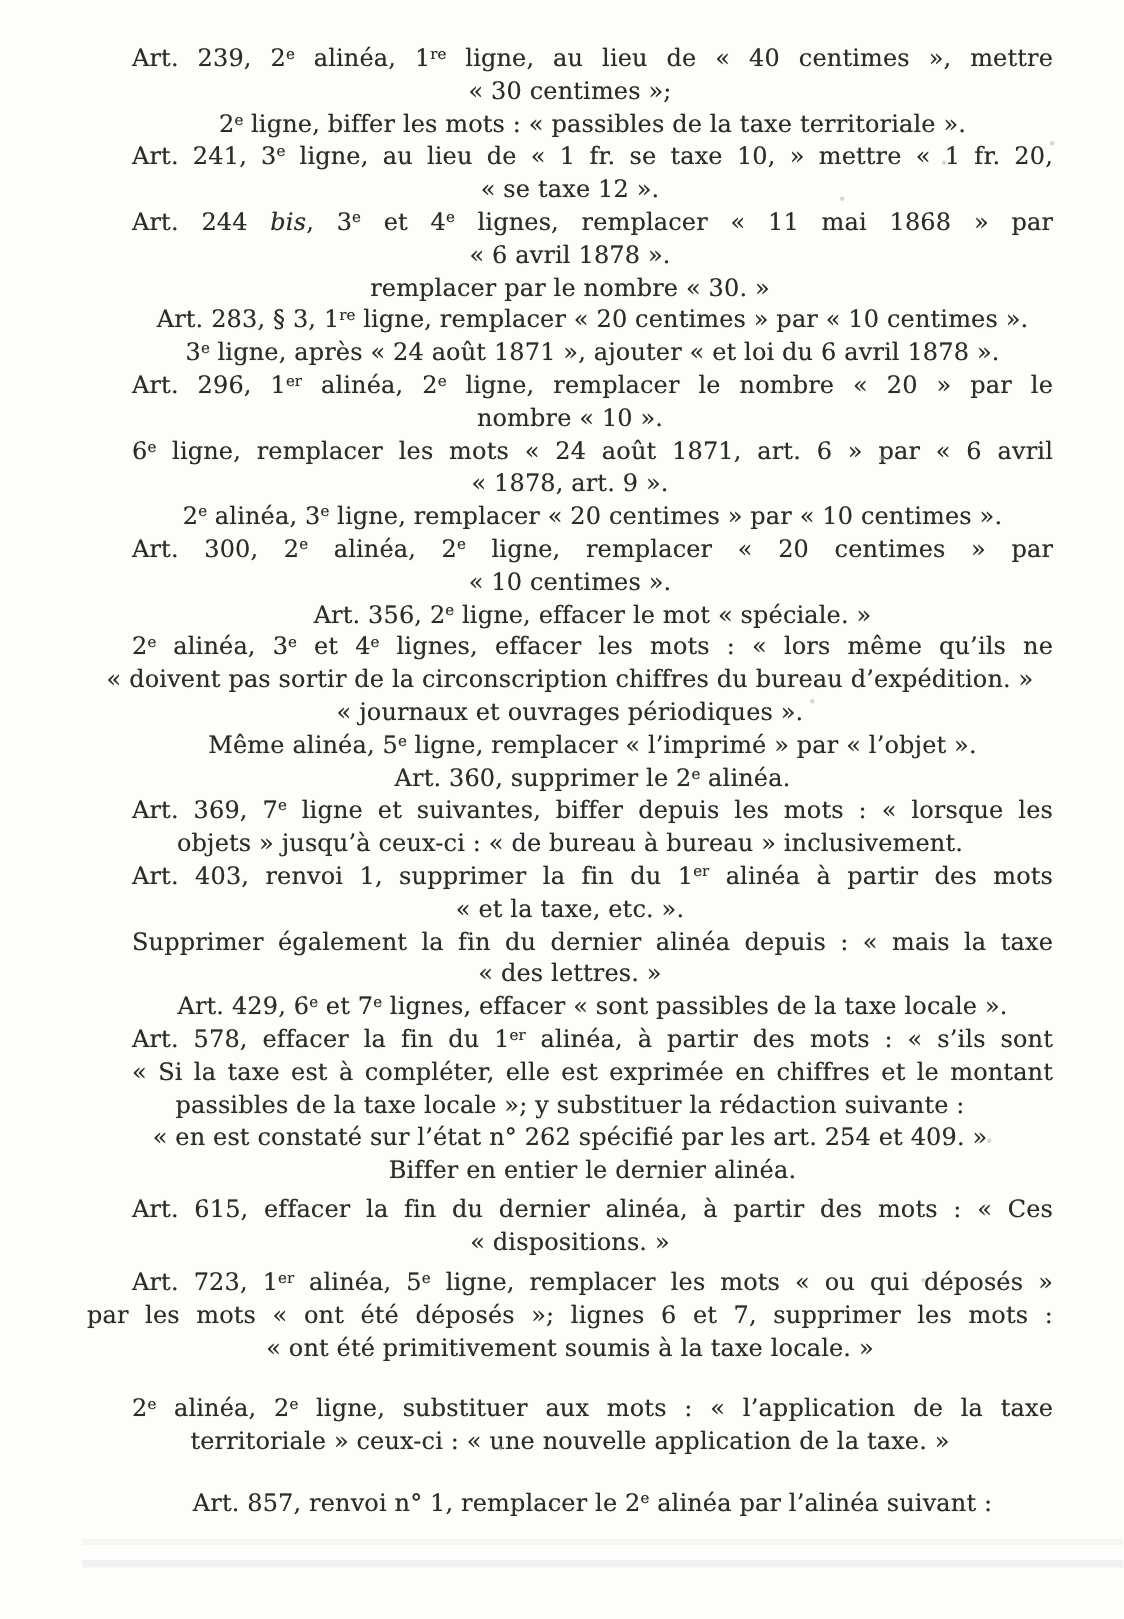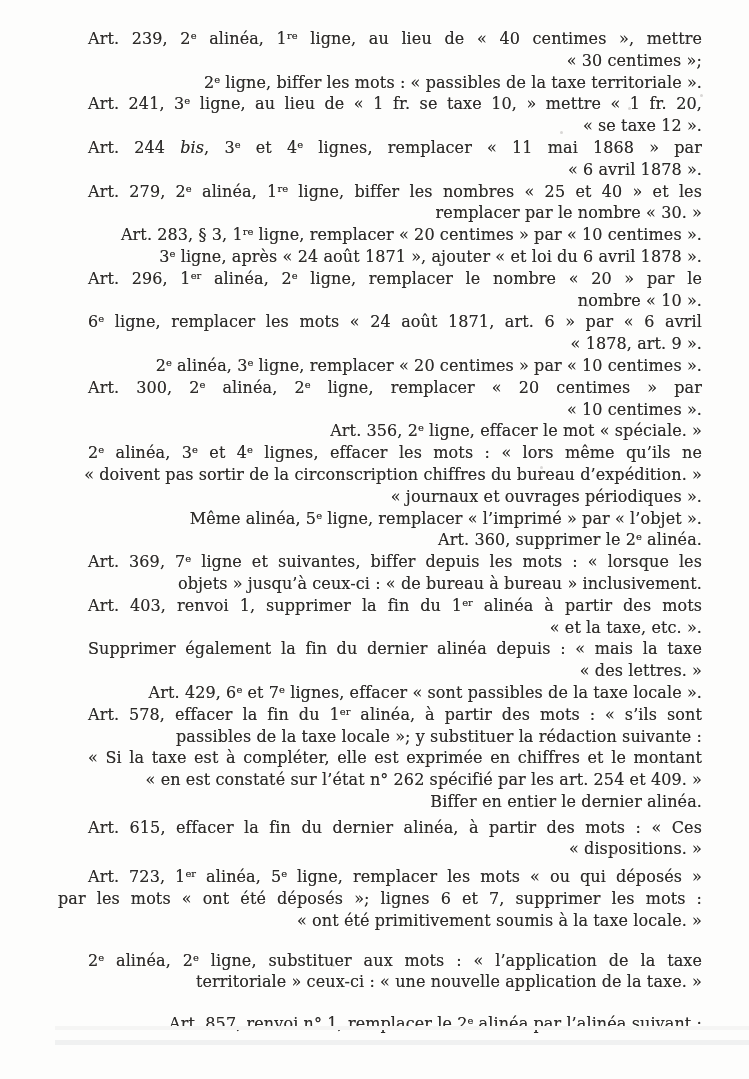--- a/index.html
+++ b/index.html
@@ -25,21 +25,21 @@
     left: 58px;
     right: 47px;
     top: 28px;
   }
   .line {
     font-size: 16px;
     line-height: 21.8px;
     height: 21.8px;
     white-space: nowrap;
     letter-spacing: 0.1px;
-    text-align: right;
+    text-align: center;
     color: #2d2b29;
     text-shadow: 0 0 0.5px rgba(45,43,41,0.55);
   }
   .line.fill {
     white-space: normal;
     text-align: justify;
     text-align-last: justify;
   }
   .line.indent {
     padding-left: 30px;
@@ -79,21 +79,20 @@
 
 <div class="page">
   <div class="text-block">
       <div class="line indent fill">Art. 239, 2<sup>e</sup> alinéa, 1<sup>re</sup> ligne, au lieu de « 40 centimes », mettre</div>
       <div class="line">« 30 centimes »;</div>
       <div class="line indent">2<sup>e</sup> ligne, biffer les mots : « passibles de la taxe territoriale ».</div>
       <div class="line indent fill">Art. 241, 3<sup>e</sup> ligne, au lieu de « 1 fr. se taxe 10, » mettre « 1 fr. 20,</div>
       <div class="line">« se taxe 12 ».</div>
       <div class="line indent fill">Art. 244 <em>bis</em>, 3<sup>e</sup> et 4<sup>e</sup> lignes, remplacer « 11 mai 1868 » par</div>
       <div class="line">« 6 avril 1878 ».</div>
-      <div class="line indent fill">Art. 279, 2<sup>e</sup> alinéa, 1<sup>re</sup> ligne, biffer les nombres « 25 et 40 » et les</div>
       <div class="line">remplacer par le nombre « 30. »</div>
       <div class="line indent">Art. 283, § 3, 1<sup>re</sup> ligne, remplacer « 20 centimes » par « 10 centimes ».</div>
       <div class="line indent">3<sup>e</sup> ligne, après « 24 août 1871 », ajouter « et loi du 6 avril 1878 ».</div>
       <div class="line indent fill">Art. 296, 1<sup>er</sup> alinéa, 2<sup>e</sup> ligne, remplacer le nombre « 20 » par le</div>
       <div class="line">nombre « 10 ».</div>
       <div class="line indent fill">6<sup>e</sup> ligne, remplacer les mots « 24 août 1871, art. 6 » par « 6 avril</div>
       <div class="line">« 1878, art. 9 ».</div>
       <div class="line indent">2<sup>e</sup> alinéa, 3<sup>e</sup> ligne, remplacer « 20 centimes » par « 10 centimes ».</div>
       <div class="line indent fill">Art. 300, 2<sup>e</sup> alinéa, 2<sup>e</sup> ligne, remplacer « 20 centimes » par</div>
       <div class="line">« 10 centimes ».</div>
@@ -104,22 +103,22 @@
       <div class="line indent">Même alinéa, 5<sup>e</sup> ligne, remplacer « l’imprimé » par « l’objet ».</div>
       <div class="line indent">Art. 360, supprimer le 2<sup>e</sup> alinéa.</div>
       <div class="line indent fill">Art. 369, 7<sup>e</sup> ligne et suivantes, biffer depuis les mots : « lorsque les</div>
       <div class="line">objets » jusqu’à ceux-ci : « de bureau à bureau » inclusivement.</div>
       <div class="line indent fill">Art. 403, renvoi 1, supprimer la fin du 1<sup>er</sup> alinéa à partir des mots</div>
       <div class="line">« et la taxe, etc. ».</div>
       <div class="line indent fill">Supprimer également la fin du dernier alinéa depuis : « mais la taxe</div>
       <div class="line">« des lettres. »</div>
       <div class="line indent">Art. 429, 6<sup>e</sup> et 7<sup>e</sup> lignes, effacer « sont passibles de la taxe locale ».</div>
       <div class="line indent fill">Art. 578, effacer la fin du 1<sup>er</sup> alinéa, à partir des mots : « s’ils sont</div>
+      <div class="line indent fill">« Si la taxe est à compléter, elle est exprimée en chiffres et le montant</div>
       <div class="line">passibles de la taxe locale »; y substituer la rédaction suivante :</div>
-      <div class="line indent fill">« Si la taxe est à compléter, elle est exprimée en chiffres et le montant</div>
       <div class="line">« en est constaté sur l’état n° 262 spécifié par les art. 254 et 409. »</div>
       <div class="line indent">Biffer en entier le dernier alinéa.</div>
       <div class="line indent fill" style="margin-top: 4px;">Art. 615, effacer la fin du dernier alinéa, à partir des mots : « Ces</div>
       <div class="line">« dispositions. »</div>
       <div class="line indent fill" style="margin-top: 6px;">Art. 723, 1<sup>er</sup> alinéa, 5<sup>e</sup> ligne, remplacer les mots « ou qui déposés »</div>
       <div class="line fill">par les mots « ont été déposés »; lignes 6 et 7, supprimer les mots :</div>
       <div class="line">« ont été primitivement soumis à la taxe locale. »</div>
       <div class="line indent fill" style="margin-top: 18px;">2<sup>e</sup> alinéa, 2<sup>e</sup> ligne, substituer aux mots : « l’application de la taxe</div>
       <div class="line">territoriale » ceux-ci : « une nouvelle application de la taxe. »</div>
       <div class="line indent" style="margin-top: 20px;">Art. 857, renvoi n° 1, remplacer le 2<sup>e</sup> alinéa par l’alinéa suivant :</div>

